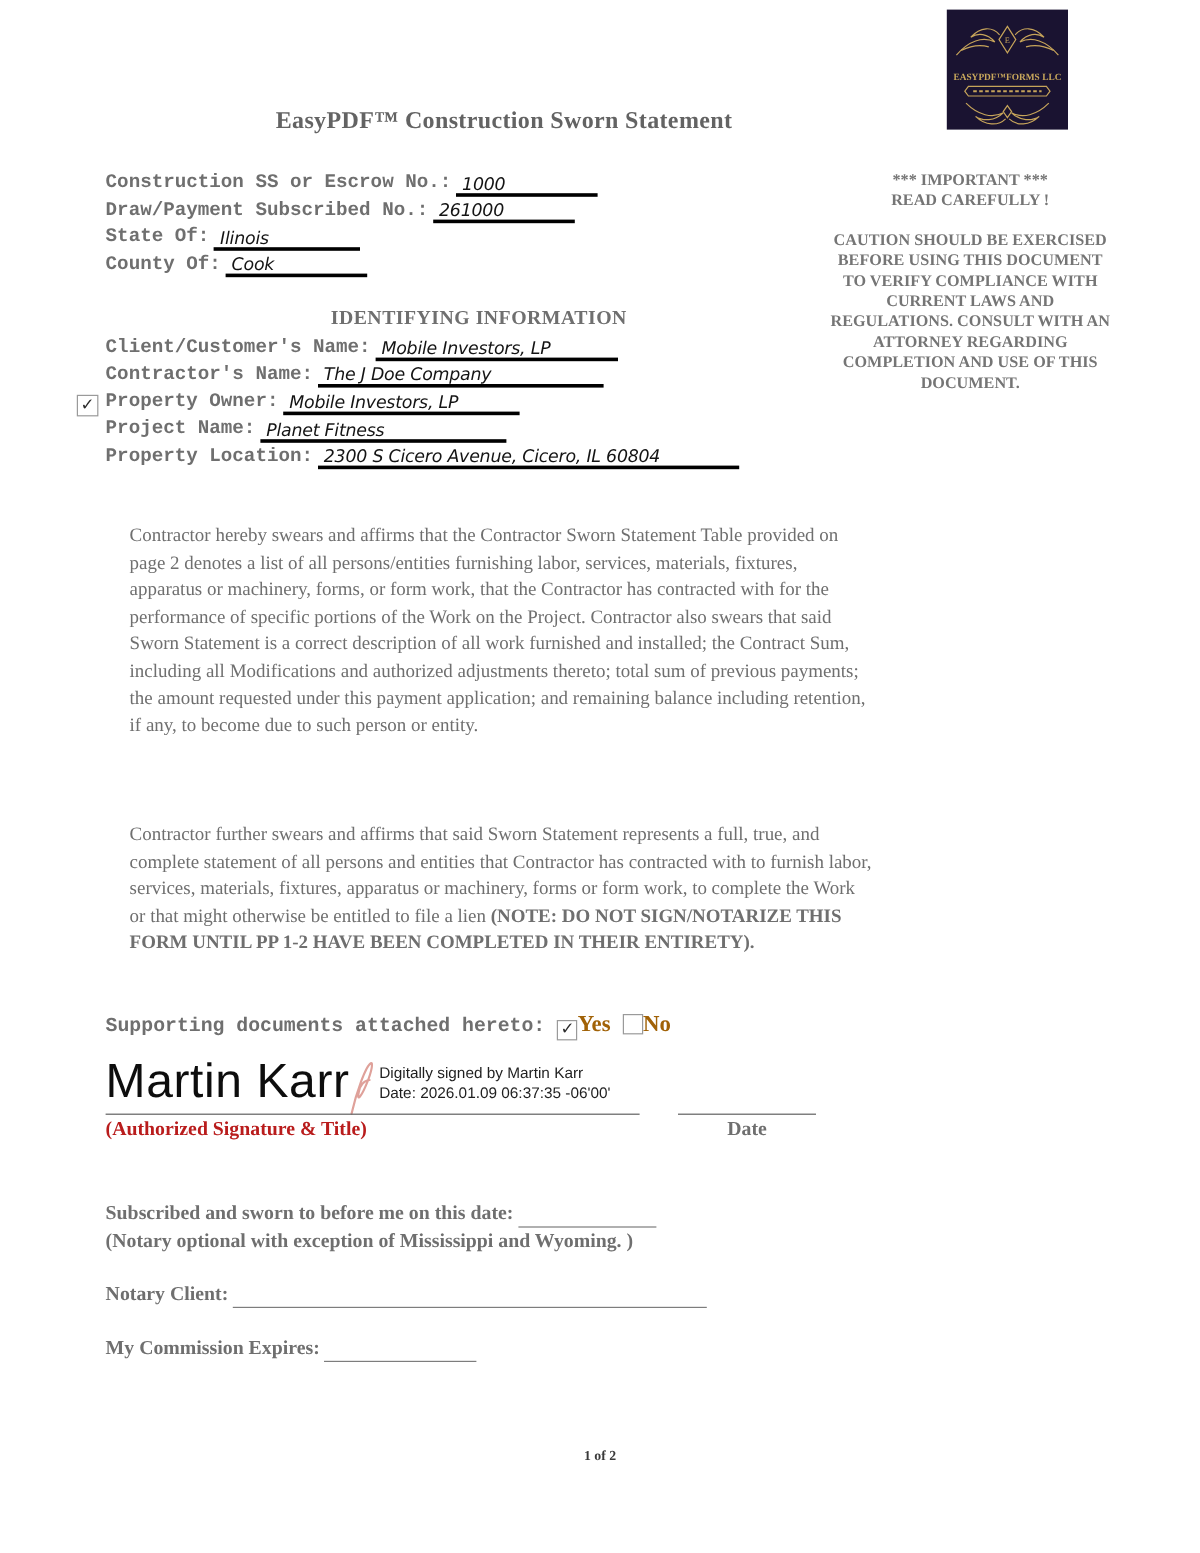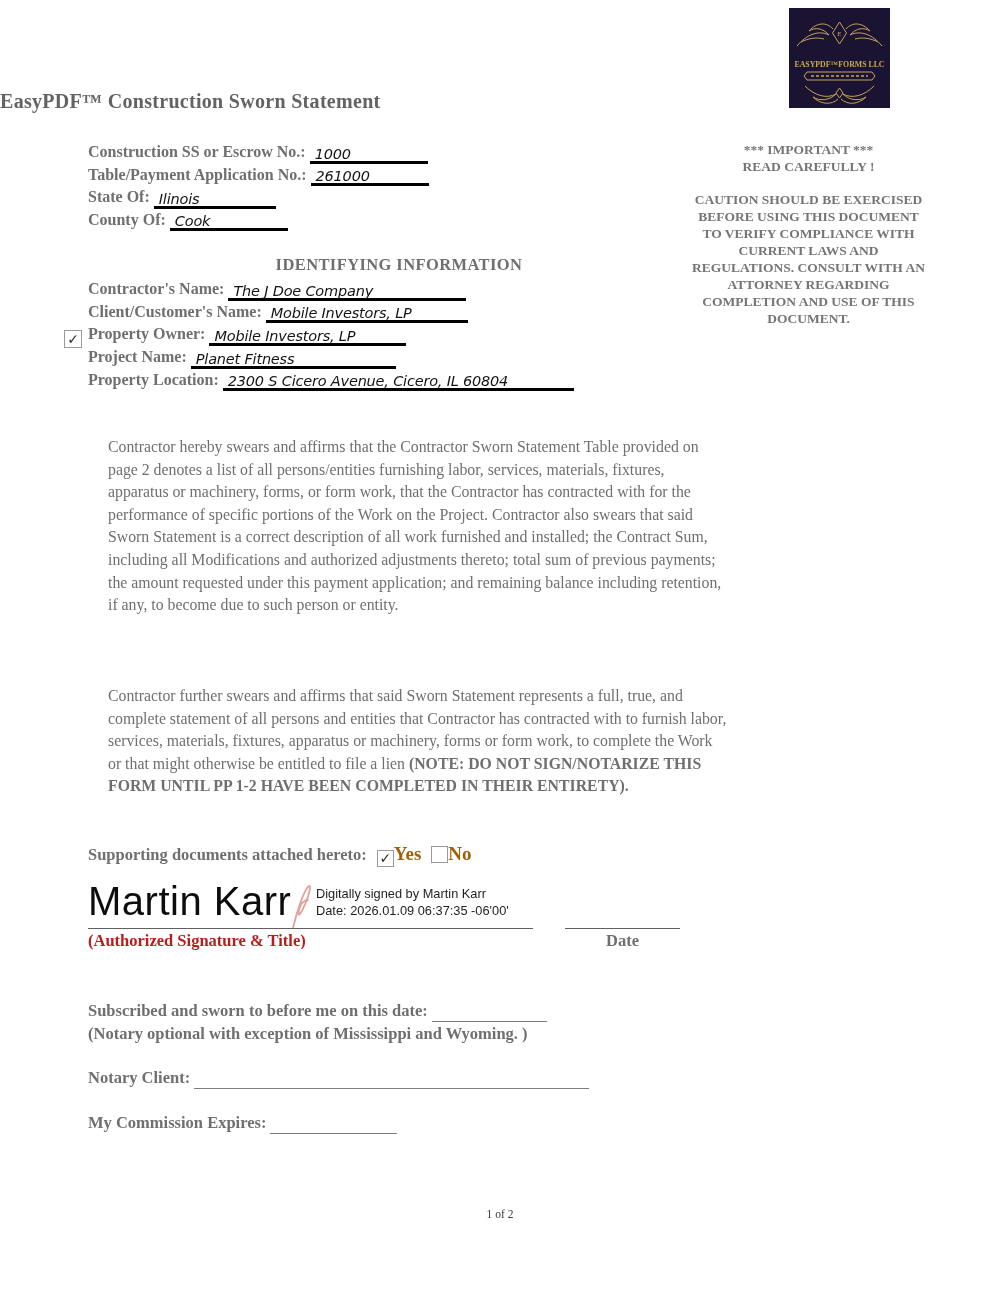--- a/index.html
+++ b/index.html
@@ -4,27 +4,27 @@
 <style>
   * { margin:0; padding:0; box-sizing:border-box; }
   html,body { width:1000px; height:1294px; background:#ffffff; }
   body { position:relative; font-family:"Liberation Serif","DejaVu Serif",serif; overflow:hidden; }
 
   
   .logo { position:absolute; left:789px; top:8px; width:101px; height:100px; background:#1a1331; }
   .logo svg { display:block; width:101px; height:100px; }
 
   
-  .doc-title { position:absolute; left:0; top:90px; width:840px; text-align:left;
+  .doc-title { position:absolute; left:0; top:90px; width:840px; text-align:center;
     font-size:20px; font-weight:bold; color:#636363; letter-spacing:0.3px; }
 
   
   .head-fields { position:absolute; left:88px; top:141px; }
   .frow { height:22.6px; line-height:22.6px; white-space:nowrap; }
-  .flabel { font-size:16px; font-weight:bold; color:#6f6f6f; }
+  .flabel { font-size:16px; font-weight:bold; color:#6f6f6f;font-family:Liberation Mono, monospace; }
   .fill { display:inline-block; border-bottom:3px solid #000000; height:19px;
     padding-left:5px; vertical-align:bottom; line-height:19px;
     font-family:"DejaVu Sans",sans-serif; font-style:italic; font-size:14.5px;
     color:#141414; letter-spacing:-0.2px; }
   .w118 { width:118px; } .w122 { width:122px; }
 
   
   .sidebar { position:absolute; left:690px; top:141px; width:237px; text-align:center;
     font-size:13.5px; font-weight:bold; color:#757575; line-height:17px; }
   .sidebar .gap { height:16px; }
@@ -70,21 +70,21 @@
   
   .nline { position:absolute; left:88px; white-space:nowrap; height:23px; line-height:23px; }
   .nlabel { font-size:16.5px; font-weight:bold; color:#6f6f6f; }
   .nfill { display:inline-block; border-bottom:1px solid #7d7d7d; height:17px; vertical-align:bottom; }
   .sworn { top:999px; } .notary-note { top:1022px; }
   .notary-public { top:1066px; } .commission { top:1111px; }
   .w115 { width:115px; } .w395 { width:395px; } .w127 { width:127px; }
 
   
   .page-footer { position:absolute; left:0; top:1208px; width:1000px; text-align:center;
-    font-size:11.5px; font-weight:normal; color:#3a3a3a; }
+    font-size:11.5px; font-weight:bold; color:#3a3a3a; }
 </style>
 </head>
 <body>
 
 <div class="logo">
   <svg viewBox="0 0 101 100">
     <g stroke="#c6a45a" fill="none" stroke-width="1">
 
       <path d="M8,38 C18,26 30,22 40,27 C34,20 26,19 20,23 C28,14 38,14 44,21"></path>
       <path d="M93,38 C83,26 71,22 61,27 C67,20 75,19 81,23 C73,14 63,14 57,21"></path>
@@ -109,21 +109,21 @@
 </div>
 
 <div class="doc-title">EasyPDF™ Construction Sworn Statement</div>
 
 <div class="head-fields">
   <div class="frow">
     <span class="flabel">Construction SS or Escrow No.:</span>
     <span class="fill w118">1000</span>
   </div>
   <div class="frow">
-    <span class="flabel">Table/Payment Application No.:</span>
+    <span class="flabel">Draw/Payment Subscribed No.:</span>
     <span class="fill w118">261000</span>
   </div>
   <div class="frow">
     <span class="flabel">State Of:</span>
     <span class="fill w122">Ilinois</span>
   </div>
   <div class="frow">
     <span class="flabel">County Of:</span>
     <span class="fill w118">Cook</span>
   </div>
@@ -132,26 +132,26 @@
 <div class="sidebar">
   <div>*** IMPORTANT ***</div>
   <div>READ CAREFULLY !</div>
   <div class="gap"></div>
   <div>CAUTION SHOULD BE EXERCISED BEFORE USING THIS DOCUMENT TO VERIFY COMPLIANCE WITH CURRENT LAWS AND REGULATIONS. CONSULT WITH AN ATTORNEY REGARDING COMPLETION AND USE OF THIS DOCUMENT.</div>
 </div>
 
 <div class="ident">
   <div class="ident-head">IDENTIFYING INFORMATION</div>
   <div class="irow">
+    <span class="flabel">Client/Customer's Name:</span>
+    <span class="fill w202">Mobile Investors, LP</span>
+  </div>
+  <div class="irow">
     <span class="flabel">Contractor's Name:</span>
     <span class="fill w238">The J Doe Company</span>
-  </div>
-  <div class="irow">
-    <span class="flabel">Client/Customer's Name:</span>
-    <span class="fill w202">Mobile Investors, LP</span>
   </div>
   <div class="irow">
     <span class="row-cb">
       <span class="cb">✓</span>
     </span>
     <span class="flabel">Property Owner:</span>
     <span class="fill w197">Mobile Investors, LP</span>
   </div>
   <div class="irow">
     <span class="flabel">Project Name:</span>

